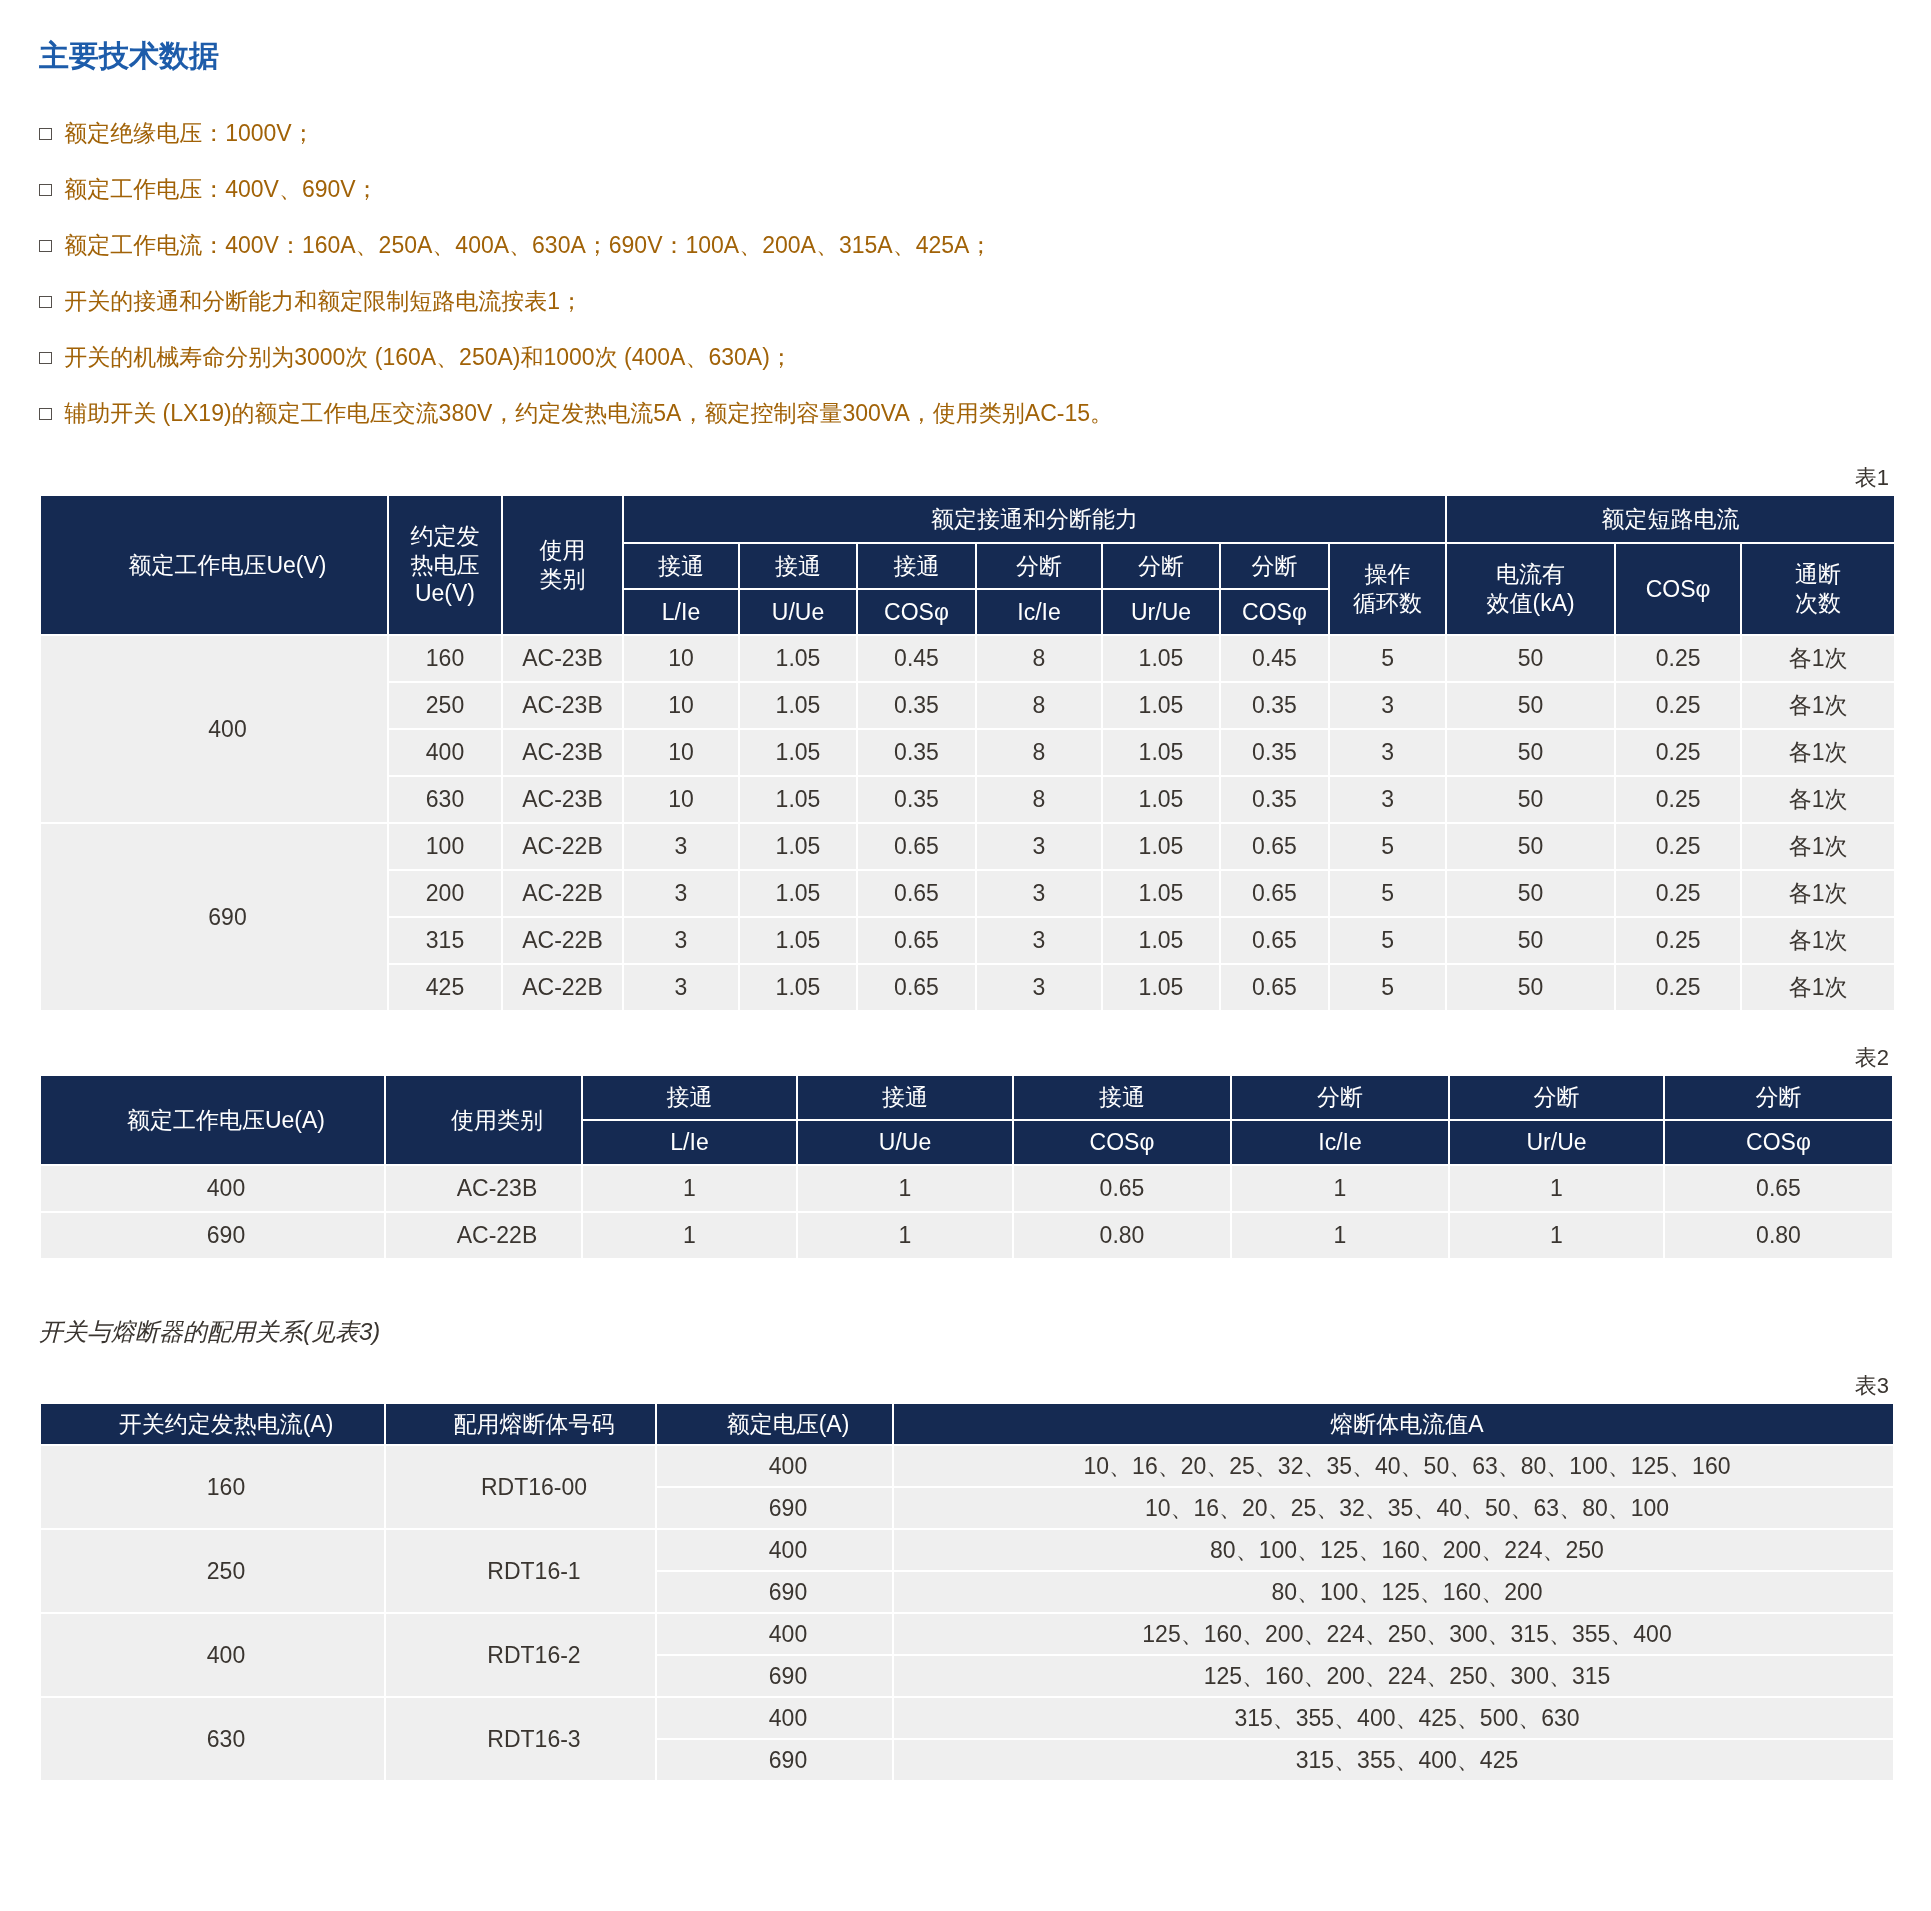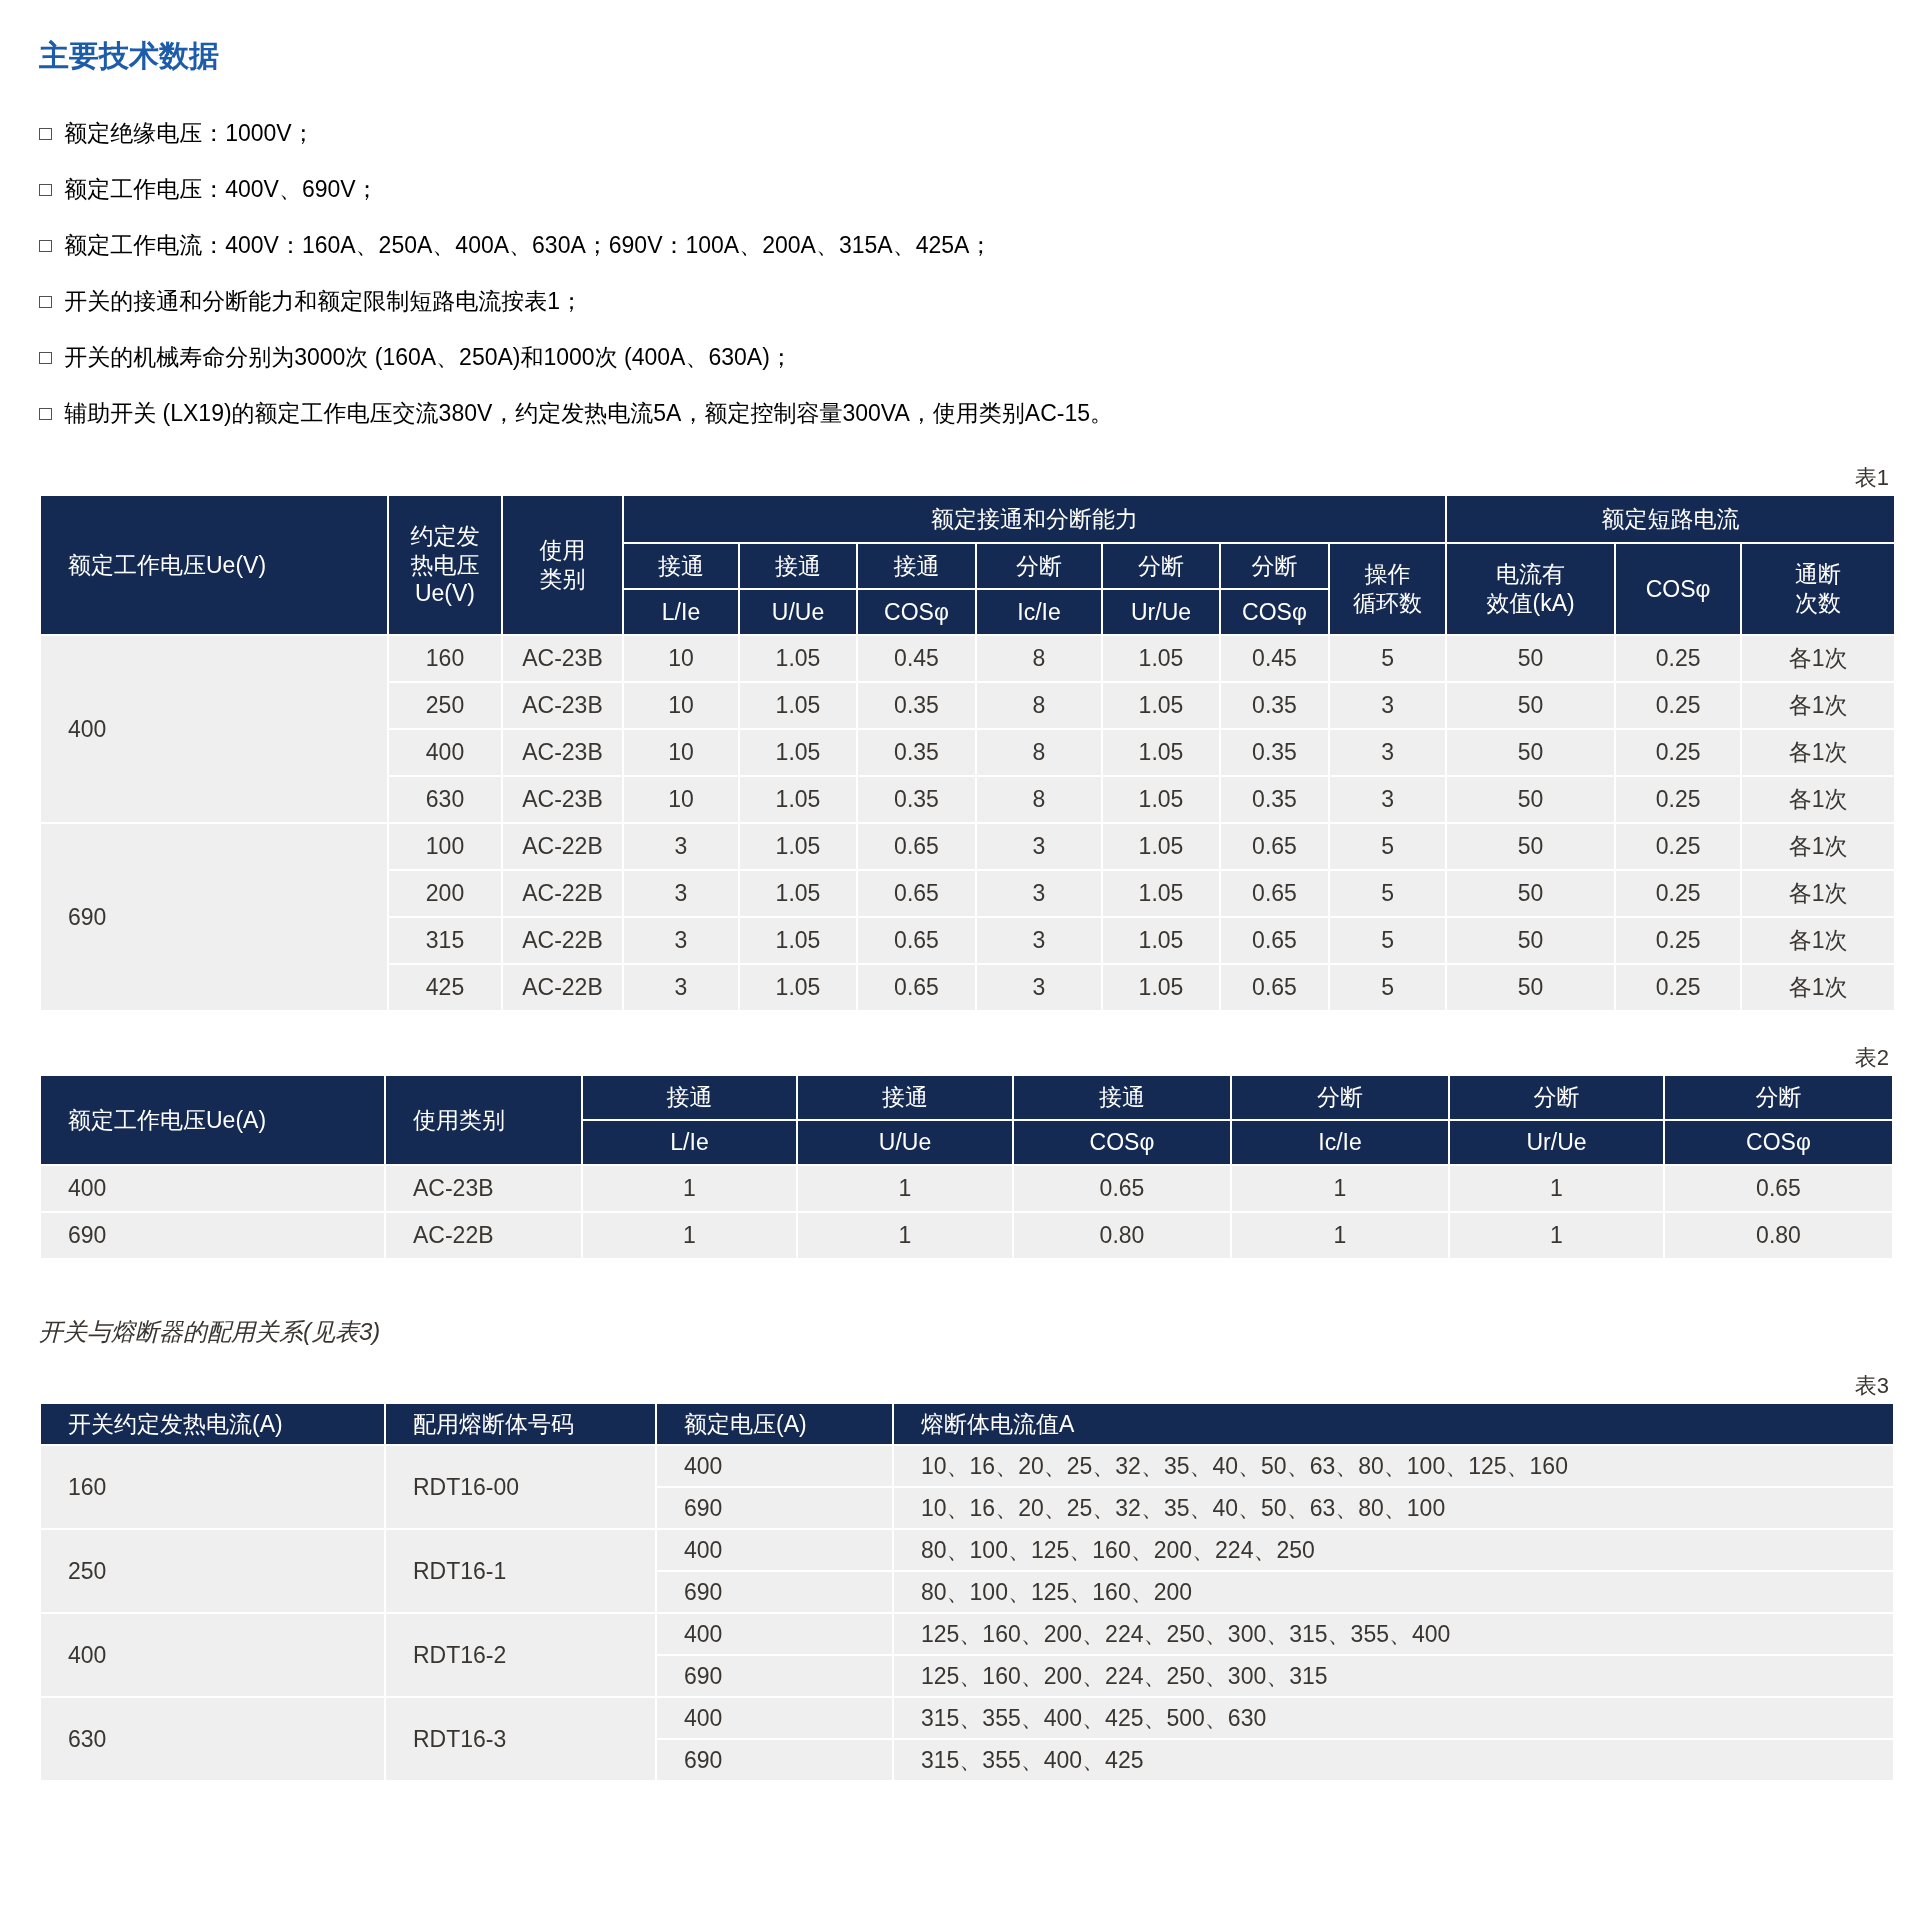--- a/index.html
+++ b/index.html
@@ -11,21 +11,21 @@
   }
   .page-title {
     margin:35px 0 0 39px;
     font-size:30px; font-weight:bold; color:#1d5caa;
     line-height:41px;
   }
   .bullets { margin-top:29px; }
   .bullet {
     height:56px; margin-left:39px;
     display:flex; align-items:center;
-    font-size:23px; color:#000000;
+    font-size:23px; color:#a16207;
   }
   .bullet .sq {
     width:12.6px; height:12.6px; flex:0 0 12.6px;
     border:1.9px solid #55504c; margin-right:12.6px; margin-top:1.9px;
     display:inline-block;
   }
   .tbl-label {
     height:33px; line-height:33px;
     margin-right:42px; text-align:right;
     font-size:22px; color:#3a3530;margin-top:20px;
@@ -39,21 +39,21 @@
     background:#152a52; color:#ffffff; font-weight:normal;
     font-size:23px; text-align:center; vertical-align:middle;
     border:2.9px solid #ffffff; padding:0; line-height:1.25;
     white-space:pre-line;
   }
   td {
     background:#efefef; color:#3a3530;
     font-size:23px; text-align:center; vertical-align:middle;
     border:2.9px solid #ffffff; padding:0; line-height:1.25;
   }
-  .al { text-align:left; padding-left:27px !important; }
+  .al { text-align:center; padding-left:27px !important; }
   .t1 .hr1 { height:48px; } .t1 .hr2 { height:46px; } .t1 .hr3 { height:46px; }
   .t1 .br  { height:47px; }
   .t2 .hr  { height:45px; } .t2 .br { height:47px; }
   .t3 .hr  { height:42px; } .t3 .br { height:42px; }
   .section-title {
     margin:54px 0 0 39px; height:35px; line-height:35px;
     font-size:24px; color:#3a3530;font-style:italic;
   }
 </style>
 </head>

